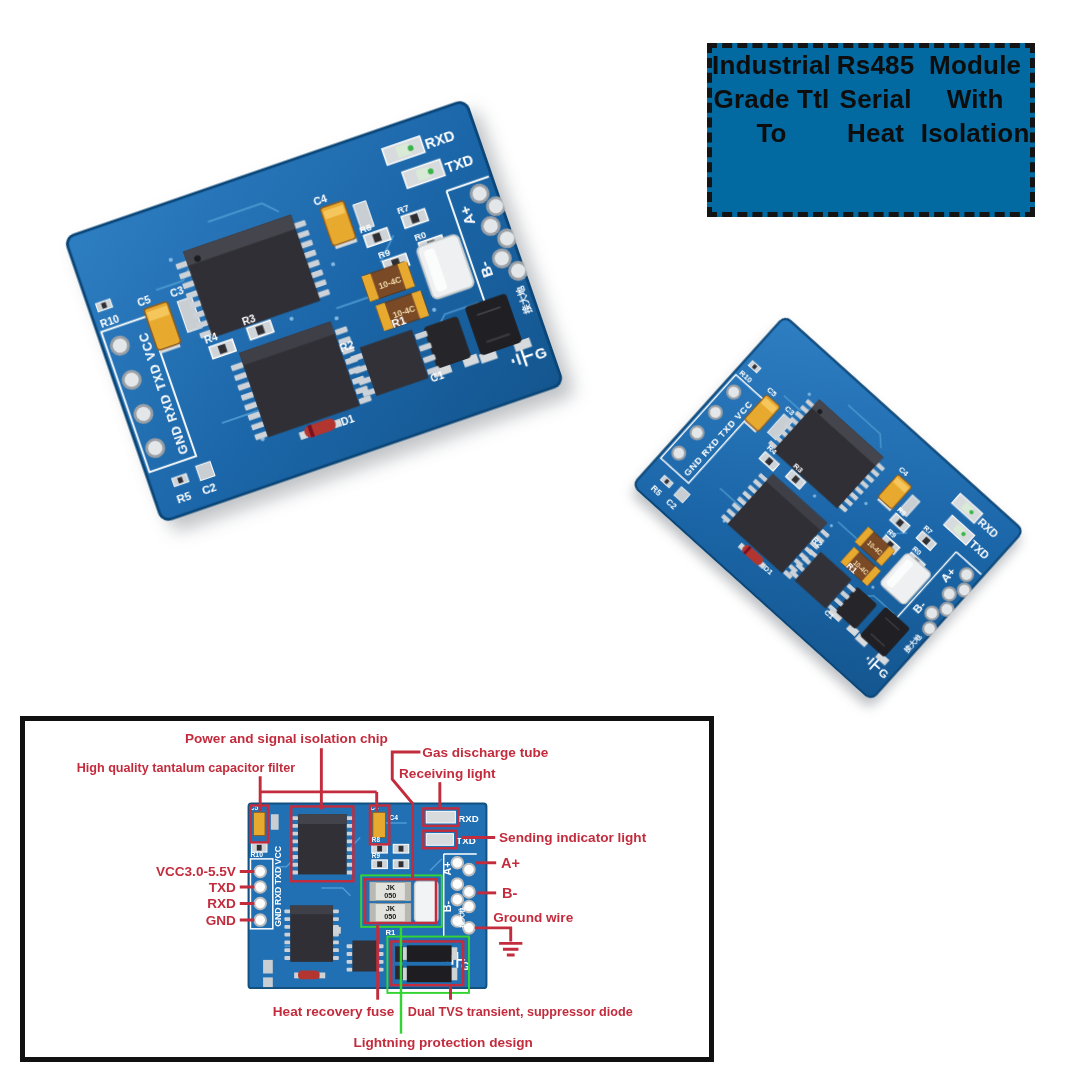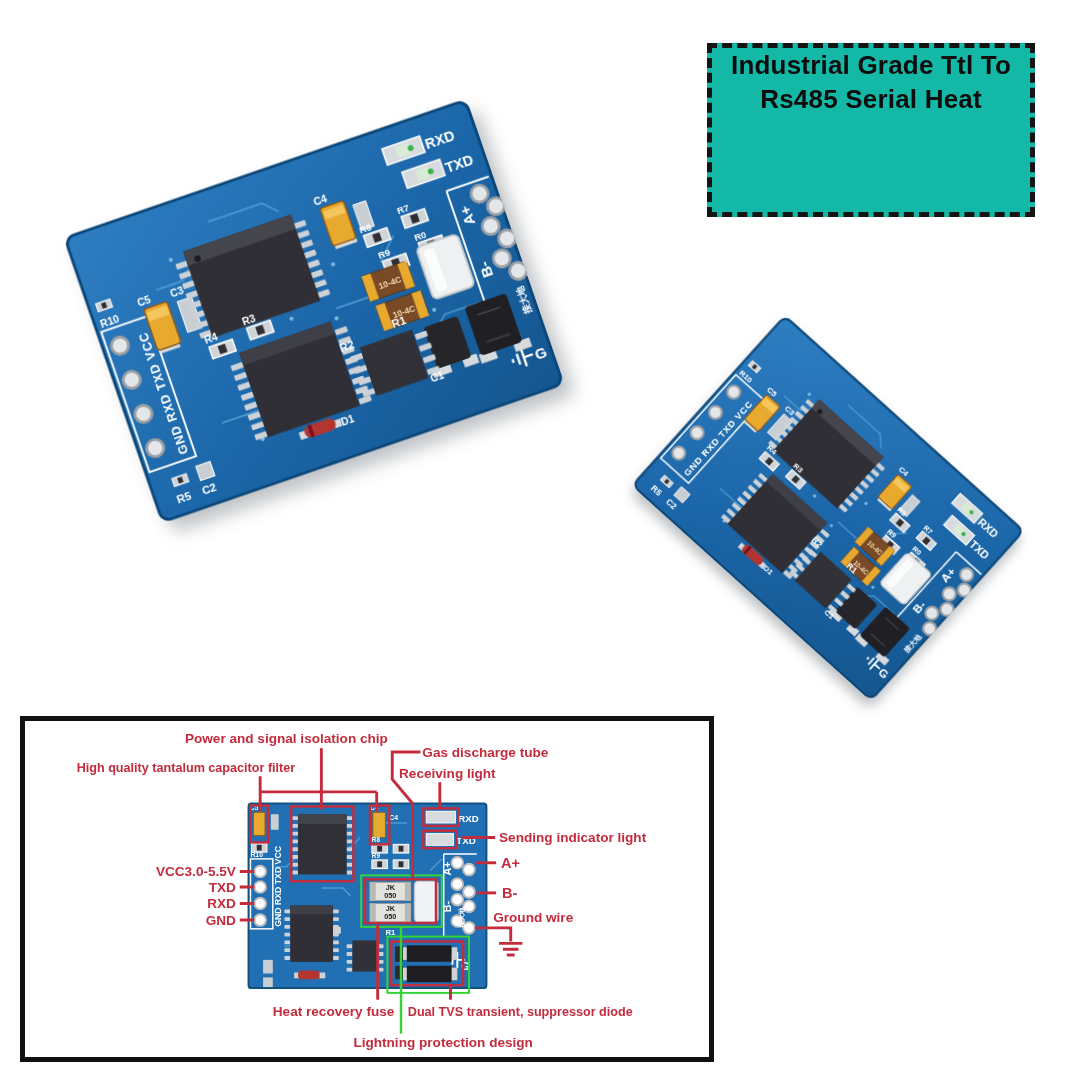--- a/index.html
+++ b/index.html
@@ -2,21 +2,21 @@
 <html><head>
 <meta charset="utf-8">
 <style>
   html,body{margin:0;padding:0;background:#fff;}
   .canvas{position:relative;width:1080px;height:1080px;background:#fff;overflow:hidden;font-family:"Liberation Sans",sans-serif;}
   svg text{font-family:"Liberation Sans",sans-serif;}
   .defs-holder{position:absolute;width:0;height:0;overflow:hidden;}
   .photo{position:absolute;transform-origin:center;}
   .photo-left{left:89px;top:151px;width:450px;height:320px;transform:rotate(-19deg) scale(0.95);filter:drop-shadow(8px 14px 9px rgba(50,60,70,.30));}
   .photo-right{left:603px;top:348px;width:450px;height:320px;transform:rotate(42deg) scale(0.72);filter:drop-shadow(6px 10px 8px rgba(50,60,70,.32));}
-  .title-box{position:absolute;left:707px;top:43px;width:328px;height:174px;border:5px dashed #141414;box-sizing:border-box;display:flex;flex-direction:column;justify-content:flex-start;text-align:center;background:#14b8a6;}
+  .title-box{position:absolute;left:707px;top:43px;width:328px;height:174px;border:5px dashed #141414;box-sizing:border-box;display:flex;flex-direction:row;justify-content:flex-end;text-align:center;background:#0369a1;}
   .title-box span{font-size:26px;font-weight:700;line-height:34px;color:#0d0d0d;letter-spacing:.2px;}
   .diagram-panel{position:absolute;left:20px;top:716px;width:694px;height:346px;border:5px solid #111;box-sizing:border-box;background:#fff;}
   .diagram-panel svg{display:block;width:100%;height:100%;}
   .sk{fill:#fff;font-weight:700;}
   .ann-t{fill:#c22c3d;font-weight:700;}
   .red-ln{stroke:#c22c3d;fill:none;}
   .grn-ln{stroke:#35d435;fill:none;}
   .redbox{stroke:#c22c3d;fill:none;stroke-width:2.5;}
   .grnbox{stroke:#35d435;fill:none;stroke-width:2;}
 </style>
@@ -235,20 +235,21 @@
     <use href="#pcb-photo" xlink:href="#pcb-photo"></use>
   </svg>
 
   <svg class="photo photo-right" viewBox="0 0 450 320">
     <use href="#pcb-photo" xlink:href="#pcb-photo"></use>
   </svg>
 
   <div class="title-box">
     <span>Industrial Grade Ttl To</span>
     <span>Rs485 Serial Heat</span>
+    <span>Module With Isolation</span>
   </div>
 
   <div class="diagram-panel">
     <svg viewBox="0 0 694 346">
 
       <g>
         <rect x="225" y="85" width="245" height="190" rx="3" fill="#2170b4" stroke="#11507f" stroke-width="2"></rect>
         <path d="M252 150 h12 l9 -9 h22 M340 120 l-11 11 M300 172 h22 l8 8 M424 142 l-12 12 M262 232 h14 l9 9 M360 105 h28" stroke="#549fd8" stroke-width="1.5" fill="none" opacity=".9"></path>
 
         <g>

